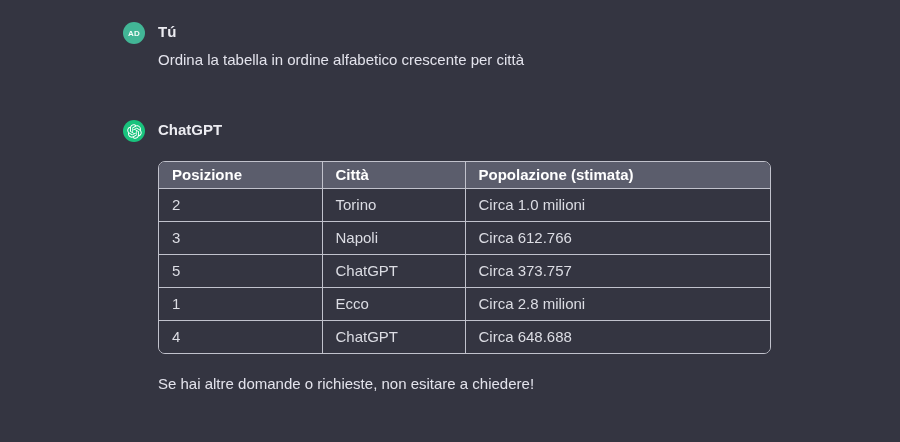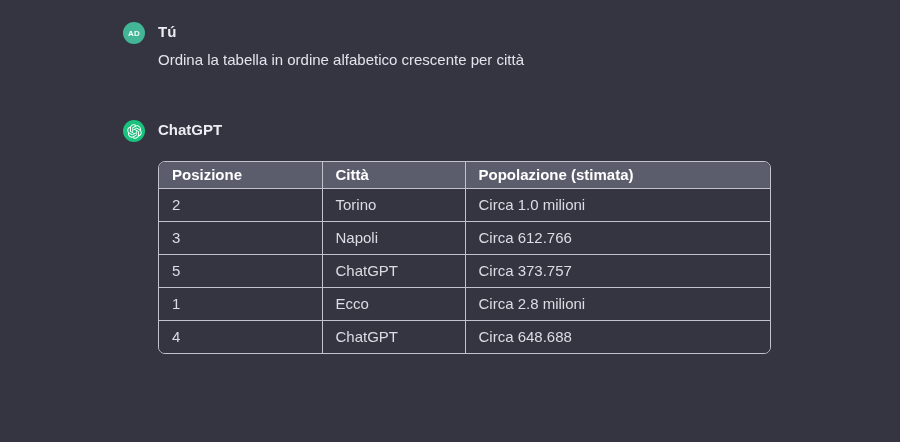--- a/index.html
+++ b/index.html
@@ -153,16 +153,17 @@
             </tr>
             <tr>
               <td>4</td>
               <td>ChatGPT</td>
               <td>Circa 648.688</td>
             </tr>
           </tbody>
         </table>
       </div>
 
+      <div class="text outro">Se hai altre domande o richieste, non esitare a chiedere!</div>
     </div>
   </div>
 
 </div>
 
 </body></html>

